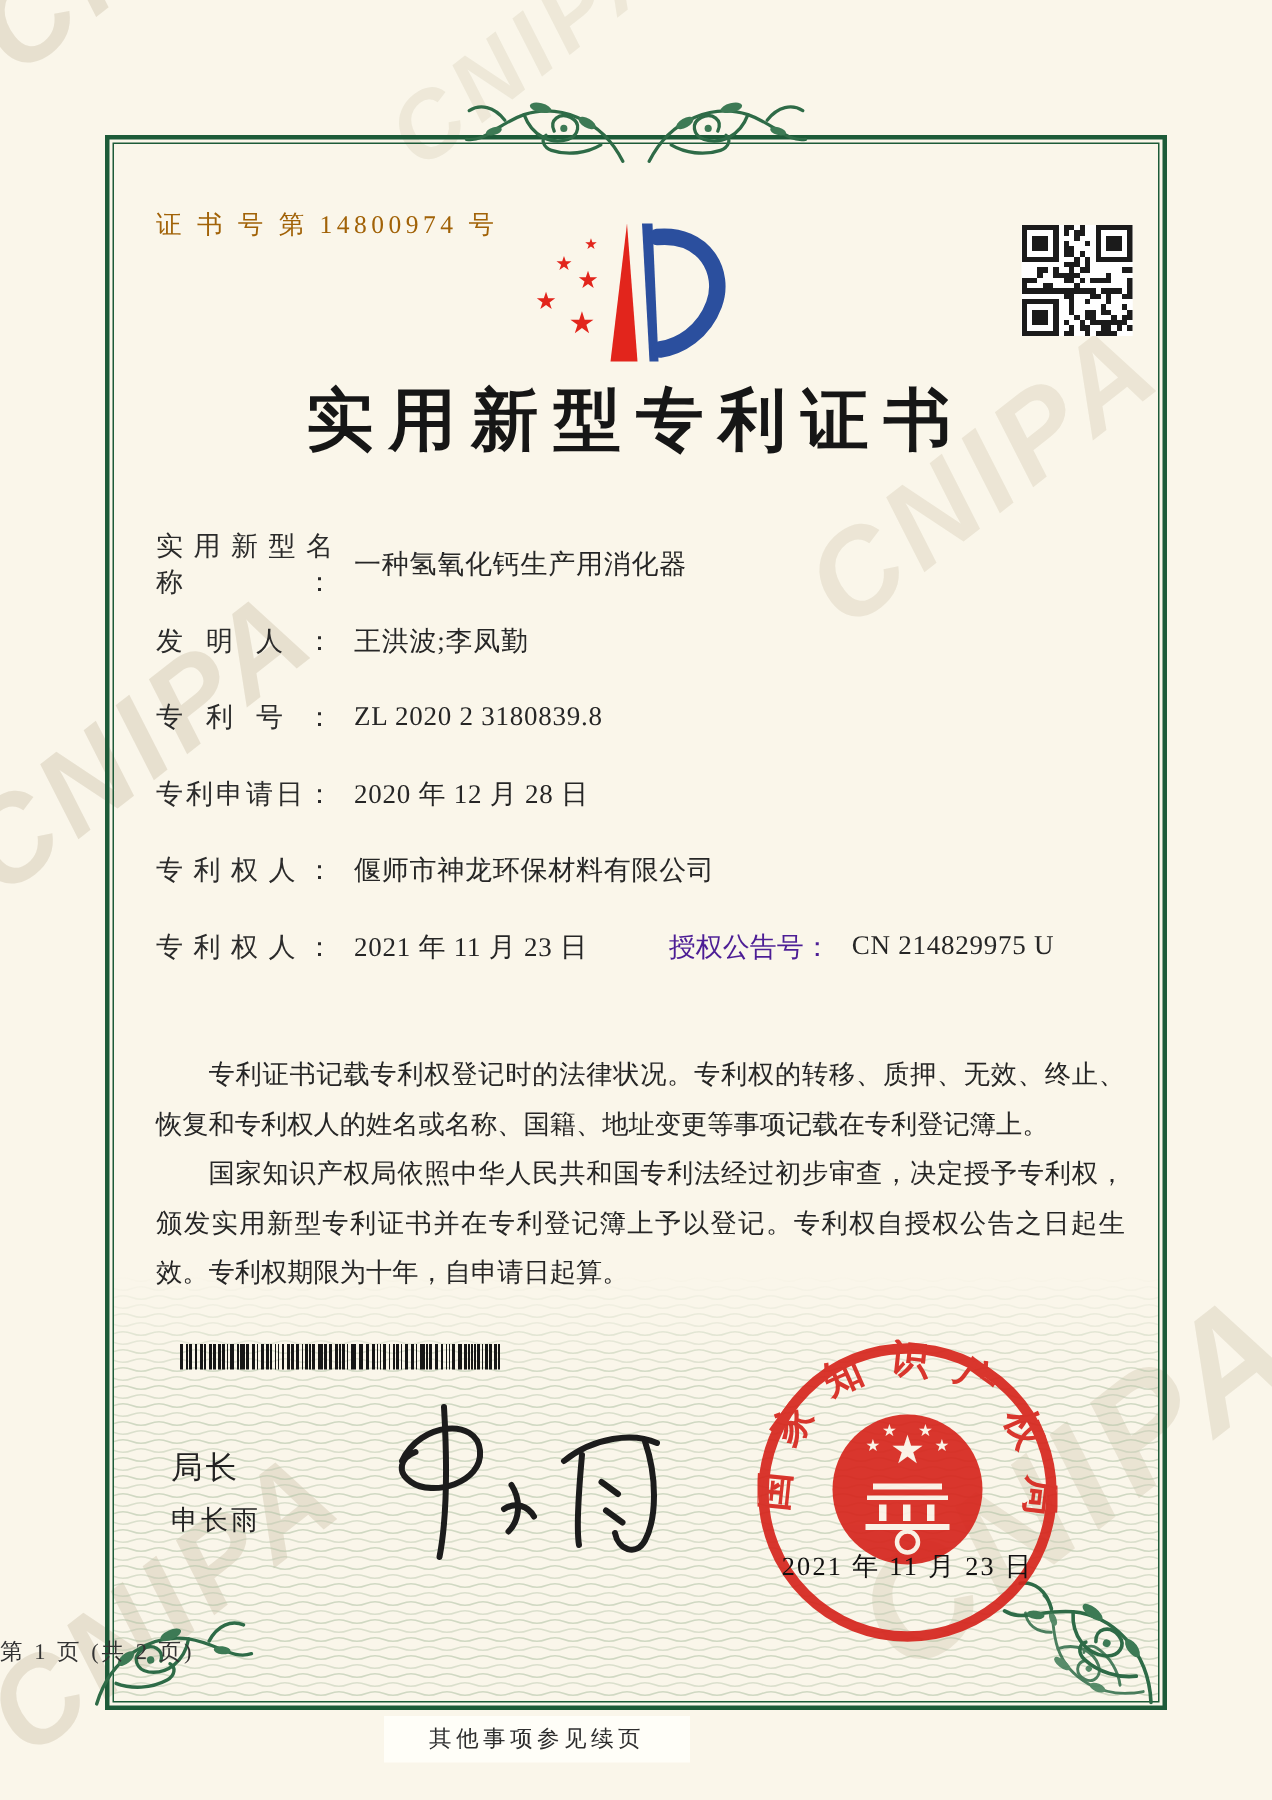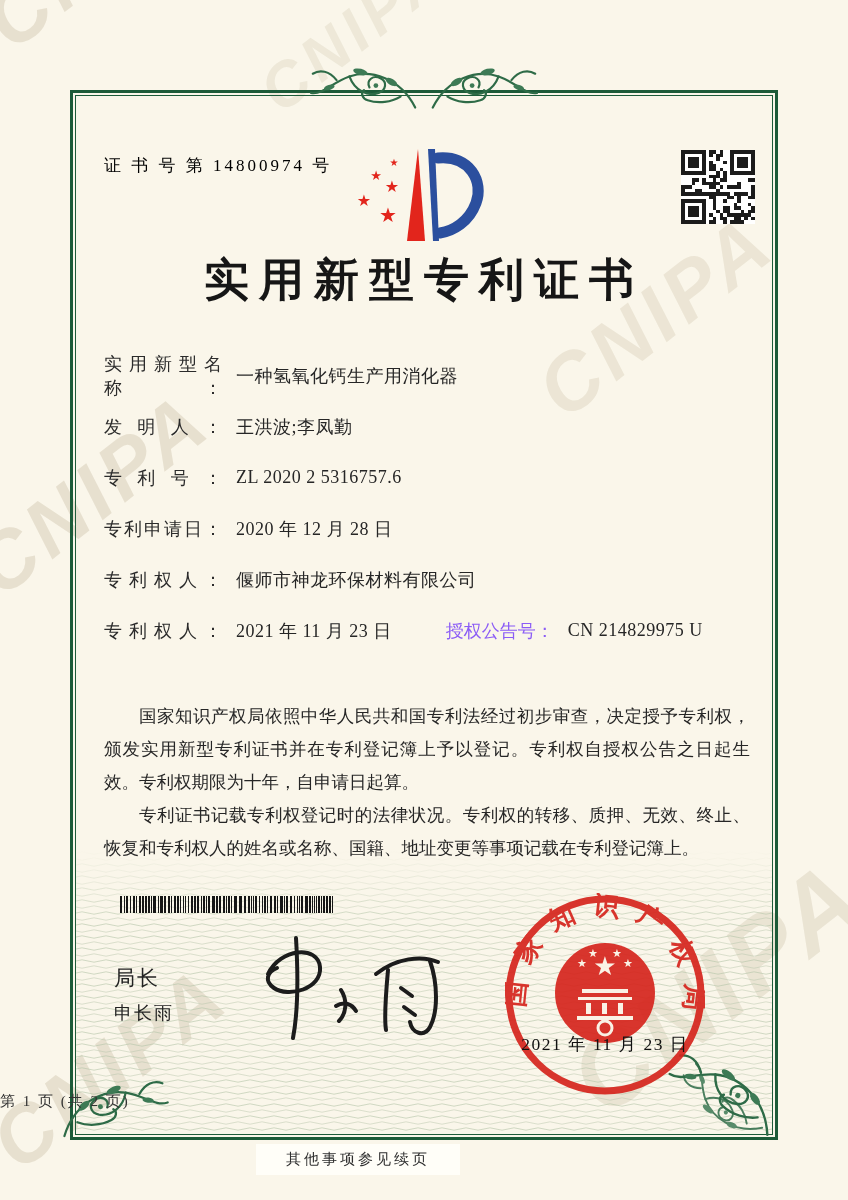--- a/index.html
+++ b/index.html
@@ -17,31 +17,31 @@
     color:rgba(178,164,132,0.26);
     transform:rotate(-38deg); transform-origin:left top;
     white-space:nowrap; pointer-events:none;
   }
   #frame {
     position:absolute; left:70px; top:90px; width:708px; height:1050px;
     border:3px solid #1d5b39; z-index:1;
   }
   #frame-inner { position:absolute; inset:2px; border:1px solid #1d5b39; }
   .content { position:absolute; z-index:2; }
-  #cert-no { left:104px; top:154px; font-size:17px; letter-spacing:3px; color:#000000; }
+  #cert-no { left:104px; top:138px; font-size:17px; letter-spacing:3px; color:#a16207; }
   #logo-svg { left:338px; top:136px; }
   #qr-wrap { left:681px; top:150px; width:74px; height:74px; background:#fff; }
   #title { left:0; top:250px; width:848px; text-align:center;
     font-size:45px; font-weight:600; letter-spacing:10px; color:#161616; }
   #fields { left:104px; top:350px; width:648px; }
   .frow { height:51px; display:flex; align-items:center; font-size:18px; color:#262626; }
   .flabel { display:inline-block; width:118px; text-align:justify; text-align-last:justify; color:#2b2b2b; }
   .fval { margin-left:14px; letter-spacing:0.5px; }
   .fsecond { margin-left:54px; }
-  .flabel2 { color:#8b5cf6; }
+  .flabel2 { color:#4c1d95; }
   #paras { left:104px; top:700px; width:646px; font-size:17.5px; line-height:33px;
     text-align:justify; color:#262626; }
   #paras p { text-indent:2em; }
   #waves-wrap { left:76px; top:850px; width:696px; height:286px; z-index:1; position:absolute;
     -webkit-mask-image:linear-gradient(to bottom, transparent, #000 70px);
     mask-image:linear-gradient(to bottom, transparent, #000 70px); }
   #barcode-wrap { left:120px; top:896px; width:216px; height:17px; }
   #sig-title { left:114px; top:964px; font-size:21px; letter-spacing:2px; }
   #sig-name { left:114px; top:1001px; font-size:18px; letter-spacing:2px; }
   #signature-svg { left:240px; top:932px; }
@@ -318,41 +318,41 @@
     <div class="frow">
       <span class="flabel">实用新型名称：</span>
       <span class="fval">一种氢氧化钙生产用消化器</span>
     </div>
     <div class="frow">
       <span class="flabel">发明人：</span>
       <span class="fval">王洪波;李凤勤</span>
     </div>
     <div class="frow">
       <span class="flabel">专利号：</span>
-      <span class="fval">ZL 2020 2 5316757.6</span>
+      <span class="fval">ZL 2020 2 3180839.8</span>
     </div>
     <div class="frow">
       <span class="flabel">专利申请日：</span>
       <span class="fval">2020 年 12 月 28 日</span>
     </div>
     <div class="frow">
       <span class="flabel">专利权人：</span>
       <span class="fval">偃师市神龙环保材料有限公司</span>
     </div>
     <div class="frow">
       <span class="flabel">专利权人：</span>
       <span class="fval">2021 年 11 月 23 日</span>
       <span class="flabel2 fsecond">授权公告号：</span>
       <span class="fval">CN 214829975 U</span>
     </div>
   </div>
 
   <div class="content" id="paras">
+    <p>专利证书记载专利权登记时的法律状况。专利权的转移、质押、无效、终止、恢复和专利权人的姓名或名称、国籍、地址变更等事项记载在专利登记簿上。</p>
     <p>国家知识产权局依照中华人民共和国专利法经过初步审查，决定授予专利权，颁发实用新型专利证书并在专利登记簿上予以登记。专利权自授权公告之日起生效。专利权期限为十年，自申请日起算。</p>
-    <p>专利证书记载专利权登记时的法律状况。专利权的转移、质押、无效、终止、恢复和专利权人的姓名或名称、国籍、地址变更等事项记载在专利登记簿上。</p>
   </div>
 
   <div class="content" id="barcode-wrap">
     <svg id="barcode-svg" width="216" height="17" viewBox="0 0 216 17" preserveAspectRatio="none" shape-rendering="crispEdges">
         <rect x="0" y="0" width="2" height="17" fill="#161616"></rect>
         <rect x="4" y="0" width="1" height="17" fill="#161616"></rect>
         <rect x="6" y="0" width="2" height="17" fill="#161616"></rect>
         <rect x="10" y="0" width="1" height="17" fill="#161616"></rect>
         <rect x="13" y="0" width="2" height="17" fill="#161616"></rect>
         <rect x="16" y="0" width="1" height="17" fill="#161616"></rect>

